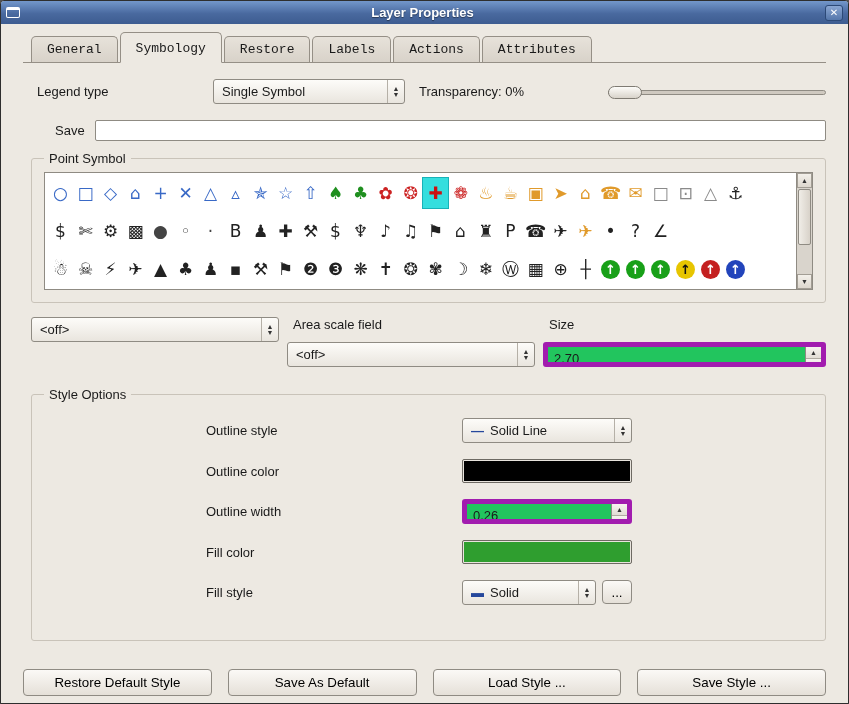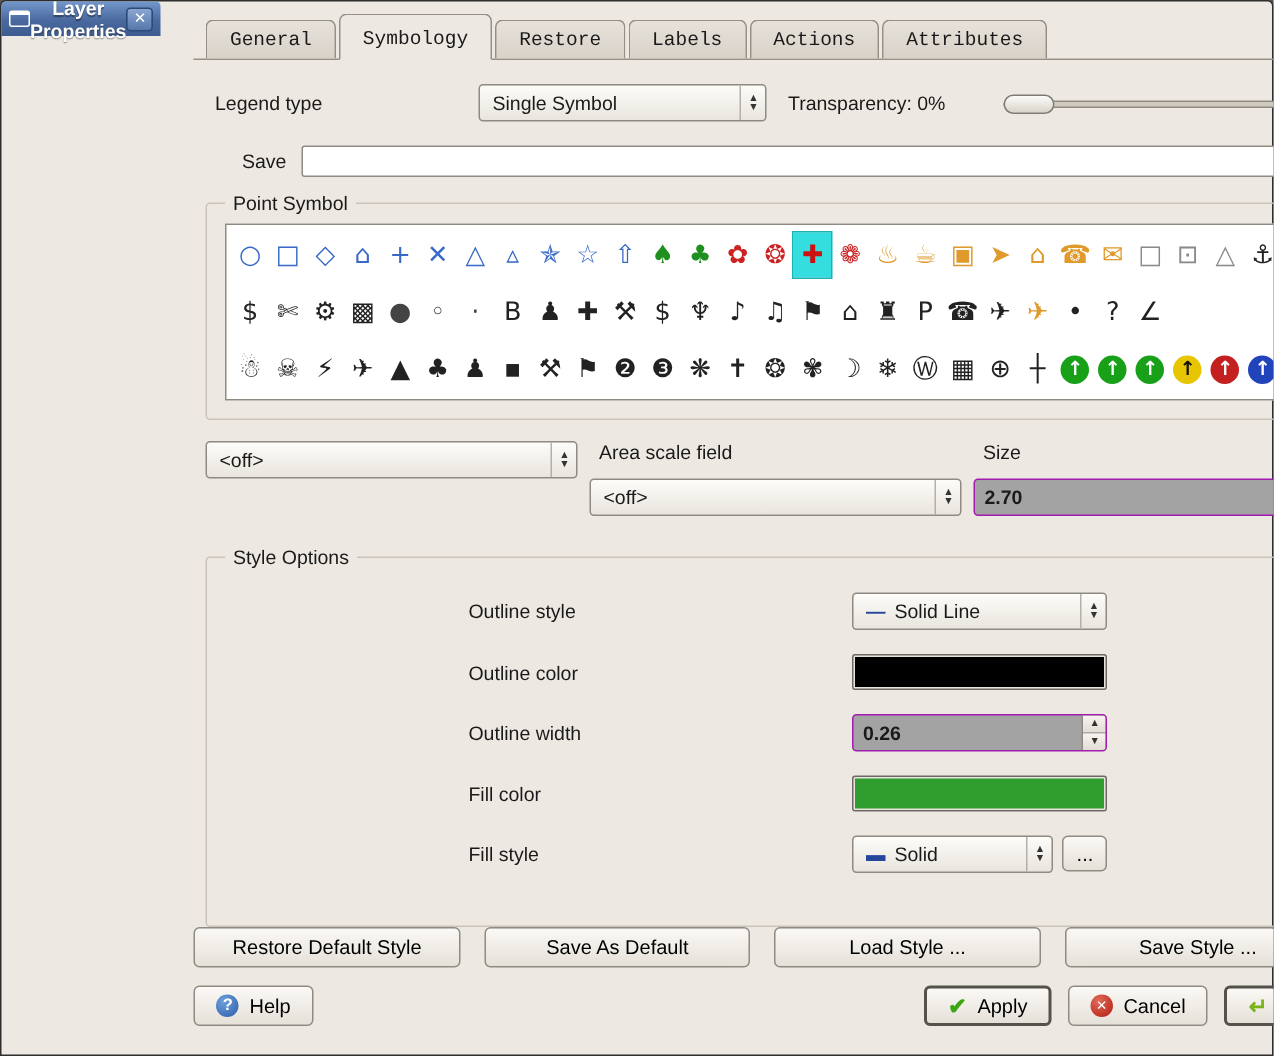--- a/index.html
+++ b/index.html
@@ -4,21 +4,21 @@
 <style>
   * { box-sizing: border-box; }
   html,body { margin:0; padding:0; }
   body {
     width:849px; height:704px; overflow:hidden;
     font-family:"Liberation Sans","DejaVu Sans",sans-serif;
     font-size:13px; color:#1a1a1a; background:#555;
   }
   .window {
     width:849px; height:704px; border:1px solid #2e2e2e;
-    background:#EDE9E2; display:flex; flex-direction:row;
+    background:#EDE9E2; display:flex; flex-direction:column;
     border-radius:4px 4px 0 0;
   }
   
   .titlebar {
     height:23px; flex:0 0 23px;
     background:linear-gradient(#7397cb,#49699f 55%,#3d5c90);
     display:flex; align-items:center; padding:0 5px;
     border-radius:3px 3px 0 0;
   }
   .win-icon {
@@ -70,22 +70,22 @@
     display:flex; flex-direction:column; align-items:center; justify-content:center;
     font-size:7px; line-height:6px; color:#333;
   }
   .combo .arrows::before { content:"▲"; }
   .combo .arrows::after  { content:"▼"; }
   .entry {
     background:#fff; border:1px solid #8f8b83; border-radius:2px;
     height:21px; width:100%; font:inherit; padding:0 4px; outline:none;
   }
   .spin {
-    display:flex; height:25px; border:1px solid #a21caf;
-    border-radius:3px; background:#a3a3a3; overflow:hidden;font-weight:bold;
+    display:flex; height:25px; border:5px solid #a21caf;
+    border-radius:3px; background:#22c55e; overflow:hidden;
   }
   .spin .sval { flex:1; padding:4px 6px; }
   .spin .steps { width:16px; display:flex; flex-direction:column; border-left:1px solid #8f8b83; }
   .spin .step {
     flex:1; background:linear-gradient(#f7f4ef,#e2ddd5);
     font-size:7px; text-align:center; color:#333; line-height:11px; cursor:pointer;
   }
   .spin .step.up { border-bottom:1px solid #b0aba2; }
   .spin .step.up::after { content:"▲"; }
   .spin .step.down::after { content:"▼"; }
@@ -151,21 +151,21 @@
   .opt-control { width:170px; display:flex; }
   .opt-control .combo { width:170px; }
   .opt-control .combo.narrow { width:134px; }
   .color-btn {
     width:170px; height:24px; border:1px solid #6e6a63; border-radius:2px;
     padding:1px; background:#e8e4dd; cursor:pointer;
   }
   .color-btn .swatch { width:100%; height:100%; }
   .more-btn { margin-left:6px; width:30px; height:24px; padding:0; }
   
-  .style-btns { display:flex; gap:16px; }
+  .style-btns { display:flex; gap:16px; margin-top:28px; }
   .style-btns .btn { flex:1; }
   .bottom-row { display:flex; align-items:center; margin-top:12px; }
   .bottom-right { margin-left:auto; display:flex; gap:11px; }
   .icon-q {
     width:15px; height:15px; flex:0 0 15px; border-radius:50%;
     background:radial-gradient(circle at 35% 30%,#6fa0dc,#2b5da8);
     color:#fff; font-size:11px; font-weight:bold; text-align:center; line-height:15px; margin-right:7px;
   }
   .icon-check { color:#3aa610; font-weight:bold; margin-right:7px; font-size:15px; }
   .icon-cancel {

